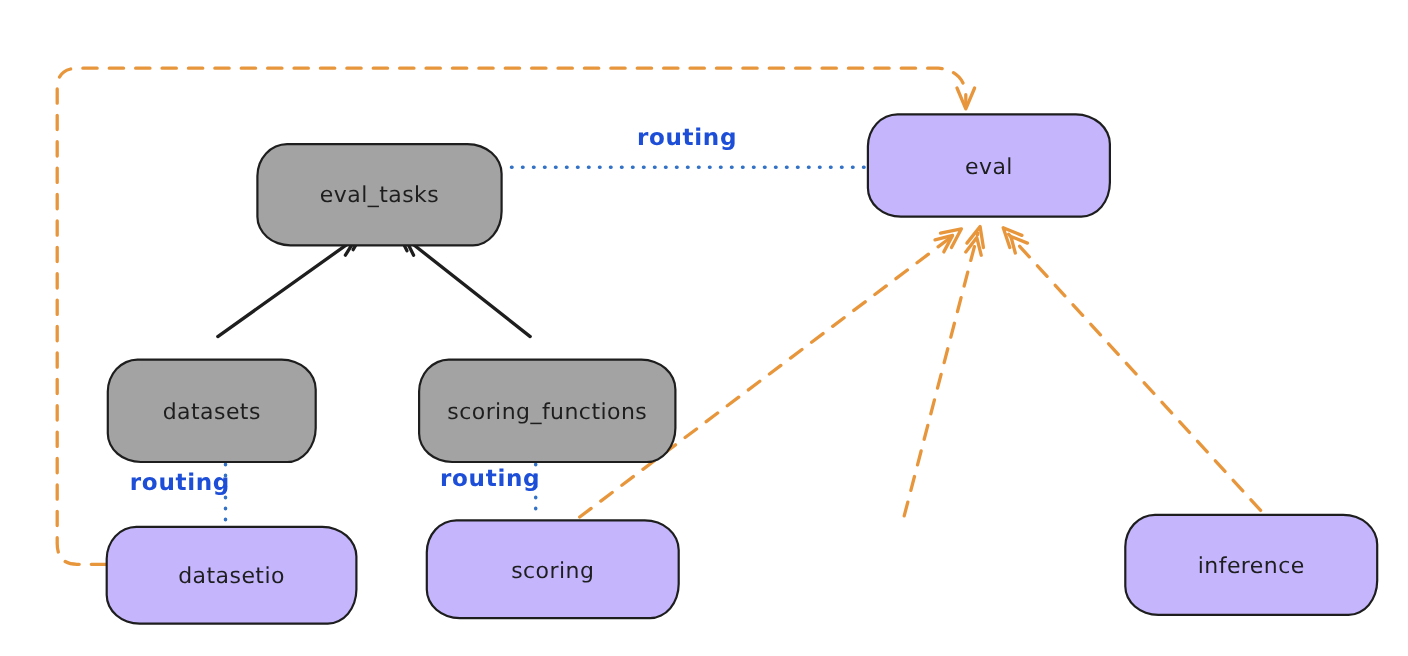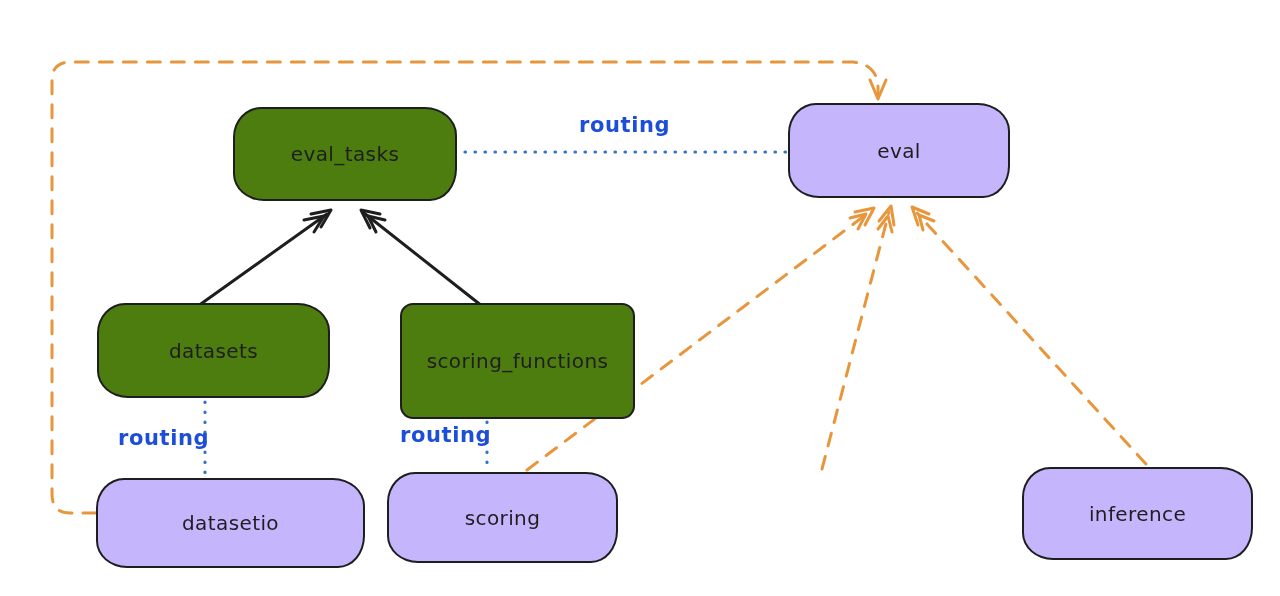--- a/index.html
+++ b/index.html
@@ -21,21 +21,21 @@
     box-sizing: border-box;
     border: 2.5px solid #1e1e1e;
     border-radius: 28px 32px 27px 31px / 30px 28px 32px 27px;
     display: flex;
     align-items: center;
     justify-content: center;
     font-size: 20px;
     color: #1e1e1e;
     letter-spacing: 0.4px;
   }
-  .node.blue  { background: #4d7c0f; }
+  .node.blue  { background: #a3a3a3; margin-top: 23px; }
   .node.green { background: #c4b5fd; }
   .edge-label {
     position: absolute;
     color: #1d4ed8;
     font-size: 21px;
     font-weight: 600;
     letter-spacing: 0.6px;
     white-space: nowrap;
   }
 </style>
@@ -80,29 +80,29 @@
   </svg>
 
   <div class="node blue" style="left:233px;  top:107px; width:224px; height:94px;">
     <span>eval_tasks</span>
   </div>
 
   <div class="node green" style="left:788px;  top:103px; width:222px; height:95px;">
     <span>eval</span>
   </div>
 
-  <div class="node blue" style="left:97px;   top:303px; width:233px; height:95px;">
+  <div class="node blue" style="left:97px;   top:303px; width:191px; height:95px;">
     <span>datasets</span>
   </div>
 
-  <div class="node blue" style="left:400px;  top:303px; width:235px; height:116px;border-radius:13px;">
+  <div class="node blue" style="left:380px;  top:303px; width:235px; height:95px;">
     <span>scoring_functions</span>
   </div>
 
-  <div class="node green" style="left:96px;   top:478px; width:269px; height:90px;">
+  <div class="node green" style="left:96px;   top:478px; width:229px; height:90px;">
     <span>datasetio</span>
   </div>
 
   <div class="node green" style="left:387px;  top:472px; width:231px; height:91px;">
     <span>scoring</span>
   </div>
 
 
   <div class="node green" style="left:1022px; top:467px; width:231px; height:93px;text-align:right;">
     <span>inference</span>

